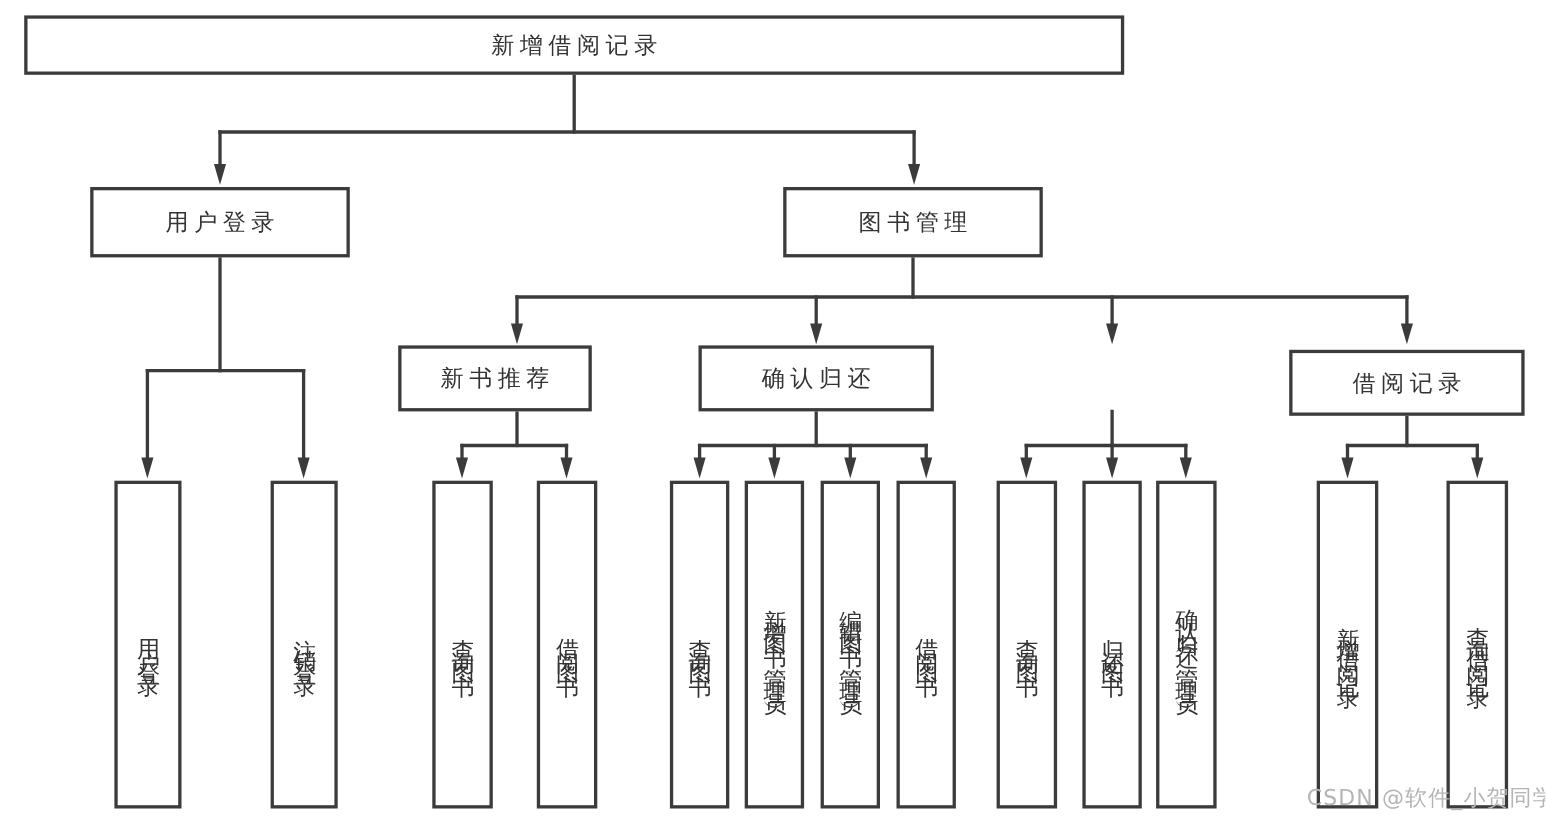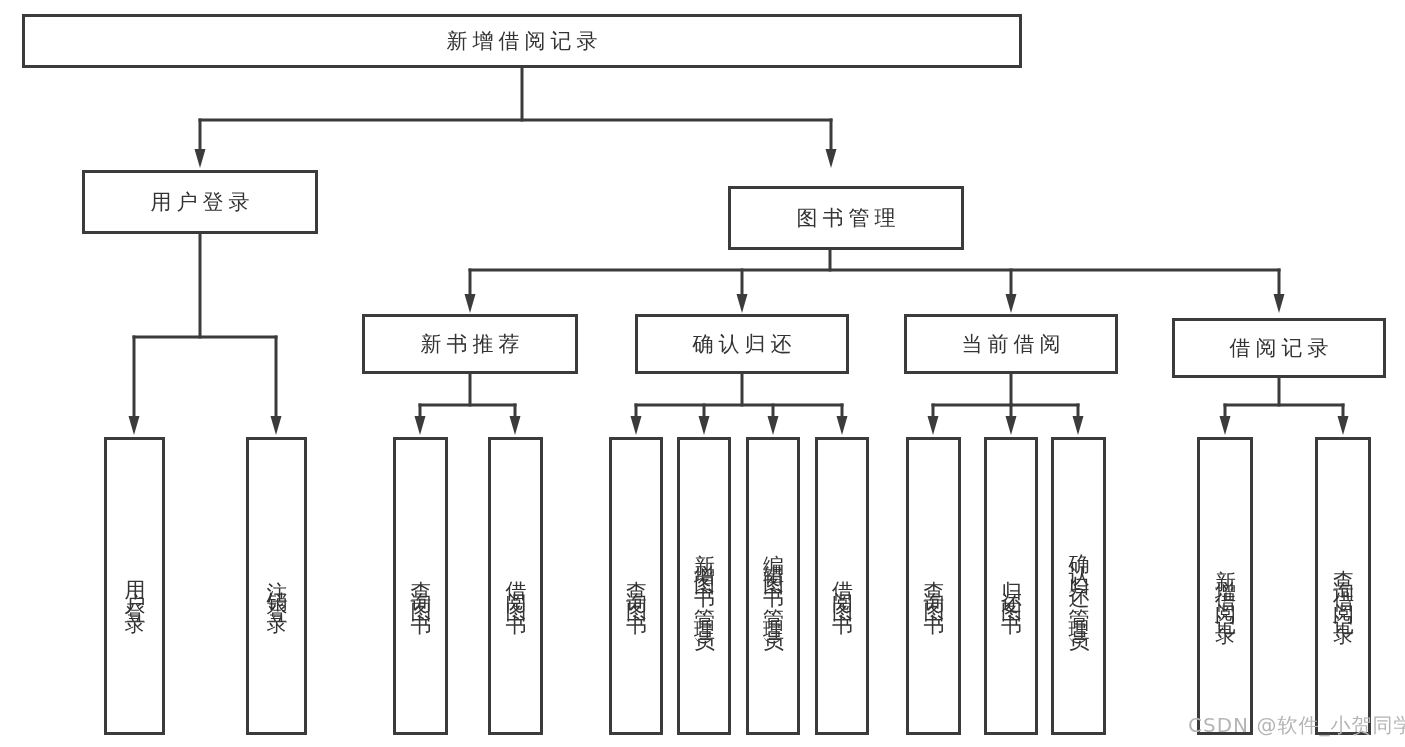--- a/index.html
+++ b/index.html
@@ -113,25 +113,24 @@
     <path class="wire" d="M1225 405 H1343"></path>
     <path class="wire" d="M1225 405 V419"></path>
       <polygon class="head" points="1219.5,416 1230.5,416 1225,435"></polygon>
     <path class="wire" d="M1343 405 V419"></path>
       <polygon class="head" points="1337.5,416 1348.5,416 1343,435"></polygon>
   </svg>
 
   <div class="box h-box" style="left:22px; top:14px; width:1000px; height:54px;">新增借阅记录</div>
 
   <div class="box h-box" style="left:82px; top:170px; width:236px; height:64px;">用户登录</div>
-  <div class="box h-box" style="left:728px; top:170px; width:236px; height:64px;margin-top:16px;">图书管理</div>
+  <div class="box h-box" style="left:712px; top:170px; width:236px; height:64px;">图书管理</div>
 
-  <div class="box h-box" style="left:362px; top:314px; width:216px; height:60px;">新书推荐</div>
+  <div class="box h-box" style="left:362px; top:314px; width:176px; height:60px;">新书推荐</div>
   <div class="box h-box" style="left:635px; top:314px; width:214px; height:60px;">确认归还</div>
-  <div class="box h-box" style="left:904px; top:314px; width:214px; height:60px;">当前借阅</div>
   <div class="box h-box" style="left:1172px; top:318px; width:214px; height:60px;">借阅记录</div>
 
   <div class="box v-box leaf" style="left:104px; width:61px;">用户登录</div>
   <div class="box v-box leaf" style="left:246px; width:61px;">注销登录</div>
 
   <div class="box v-box leaf" style="left:393px; width:55px;">查询图书</div>
   <div class="box v-box leaf" style="left:488px; width:55px;">借阅图书</div>
 
   <div class="box v-box leaf" style="left:609px; width:54px;">查询图书</div>
   <div class="box v-box leaf" style="left:677px; width:54px;">新增图书（管理员）</div>

